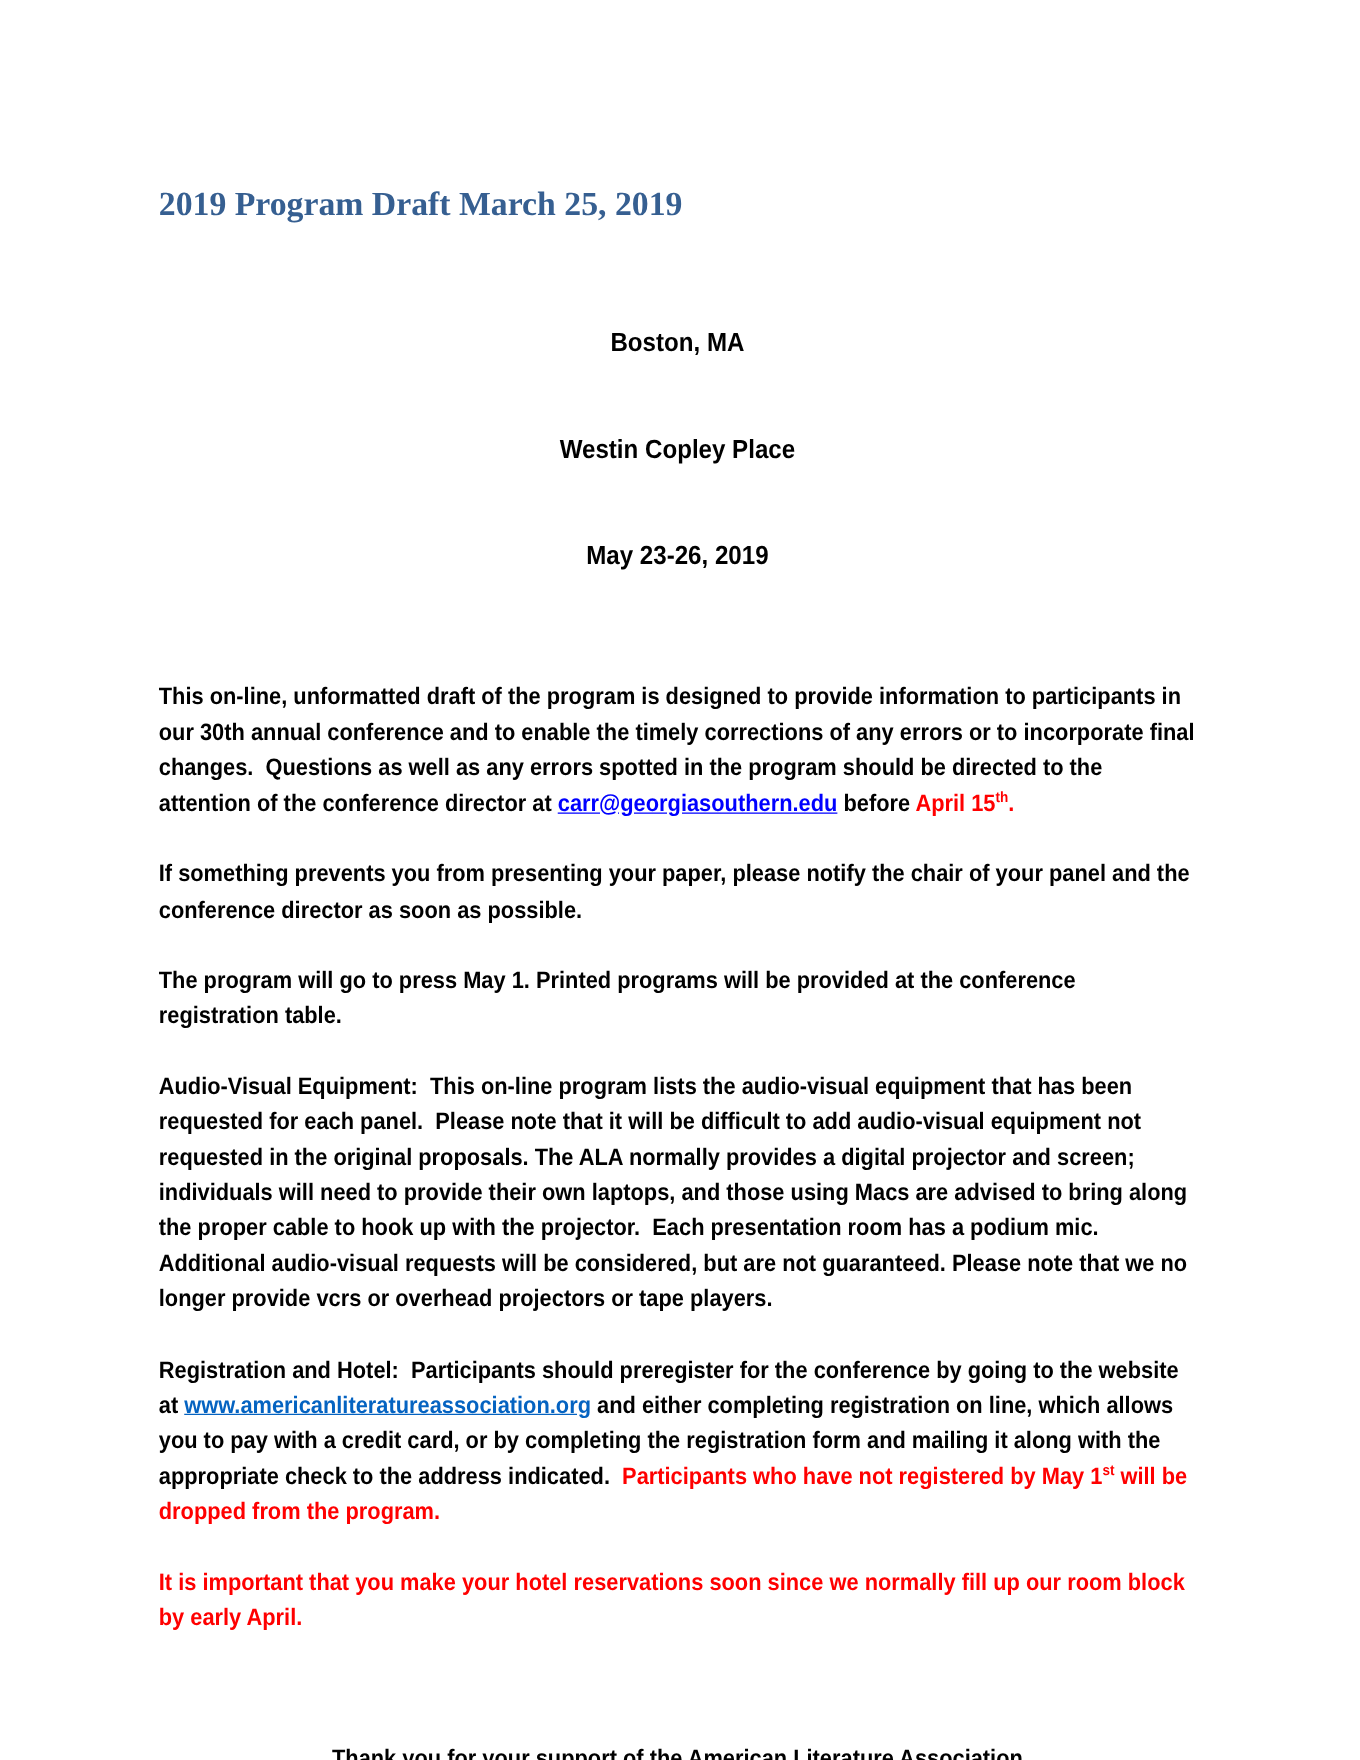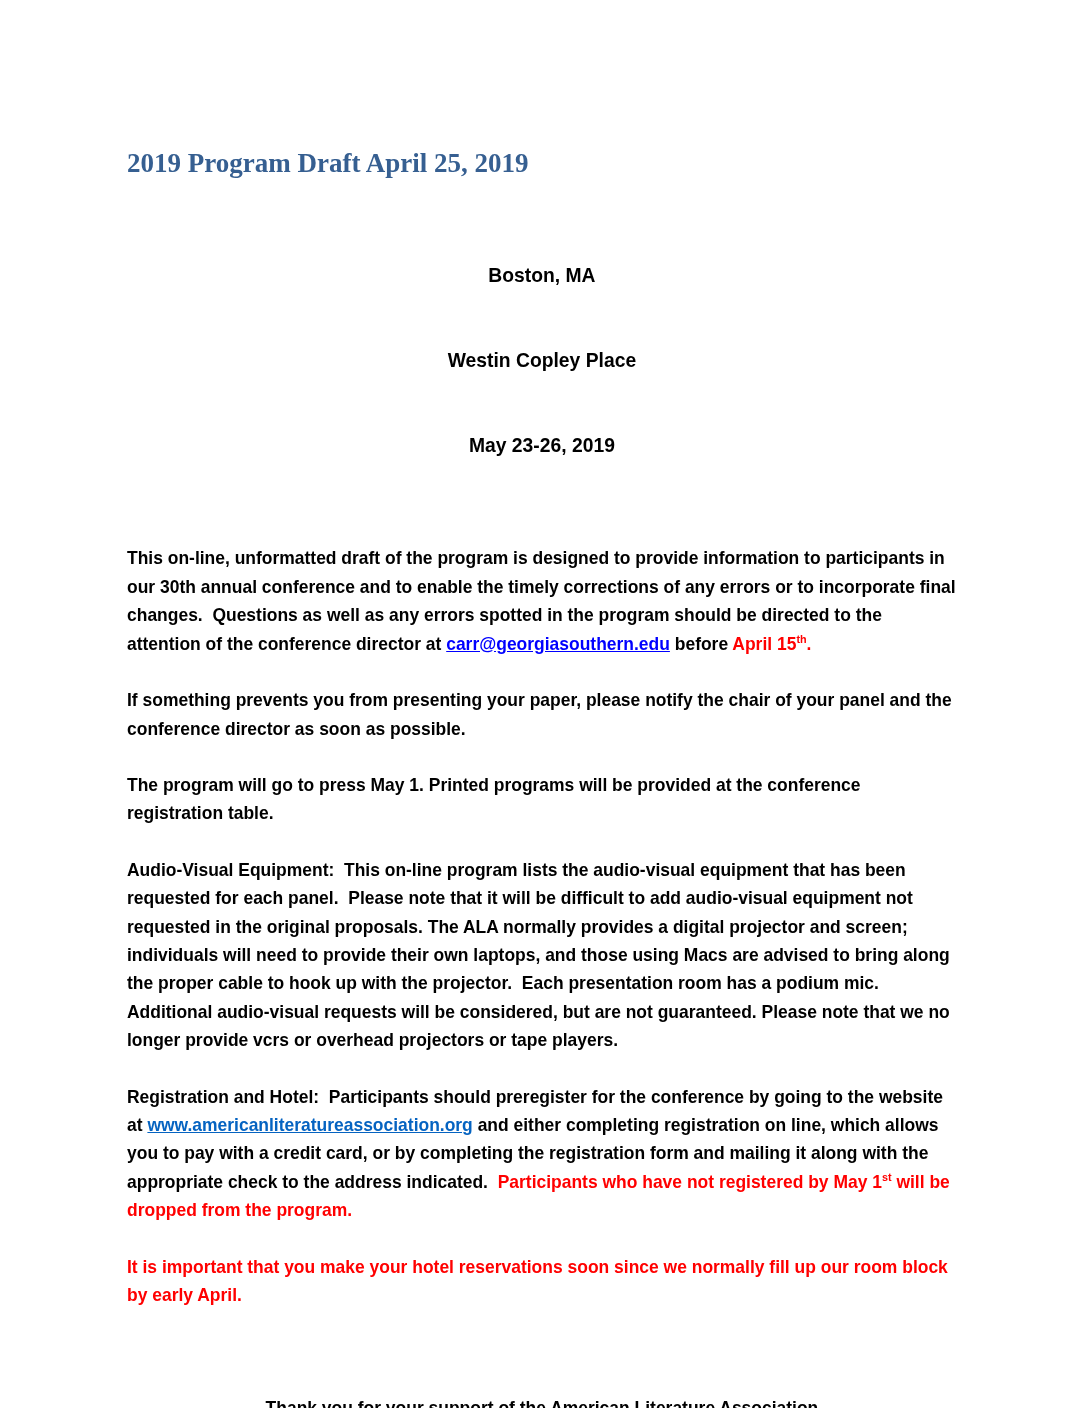--- a/index.html
+++ b/index.html
@@ -37,21 +37,21 @@
   .red{color:#FF0000;}
   .sup{vertical-align:super;font-size:0.62em;line-height:0;}
   .link-email{color:#0000FF;text-decoration:underline;}
   .link-web{color:#0563C1;text-decoration:underline;}
 </style>
 </head>
 <body>
 
 <div class="page">
 
-  <h1 class="title">2019 Program Draft April 25, 2019</h1>
+  <h1 class="title">2019 Program Draft March 25, 2019</h1>
 
   <div class="ntext center venue para">
     <div>Boston, MA</div>
     <div>Westin Copley Place</div>
     <div>May 23-26, 2019</div>
   </div>
 
   <div class="ntext para"><span>This on-line, unformatted draft of the program is designed to provide information to participants in our 30th annual conference and to enable the timely corrections of any errors or to incorporate final changes.  Questions as well as any errors spotted in the program should be directed to the attention of the conference director at </span><span class="link-email">carr@georgiasouthern.edu</span><span> before </span><span class="red">April 15</span><span class="red sup">th</span><span class="red">.</span></div>
 
   <div class="ntext para"><span>If something prevents you from presenting your paper, please notify the chair of your panel and the conference director as soon as possible.</span></div>

